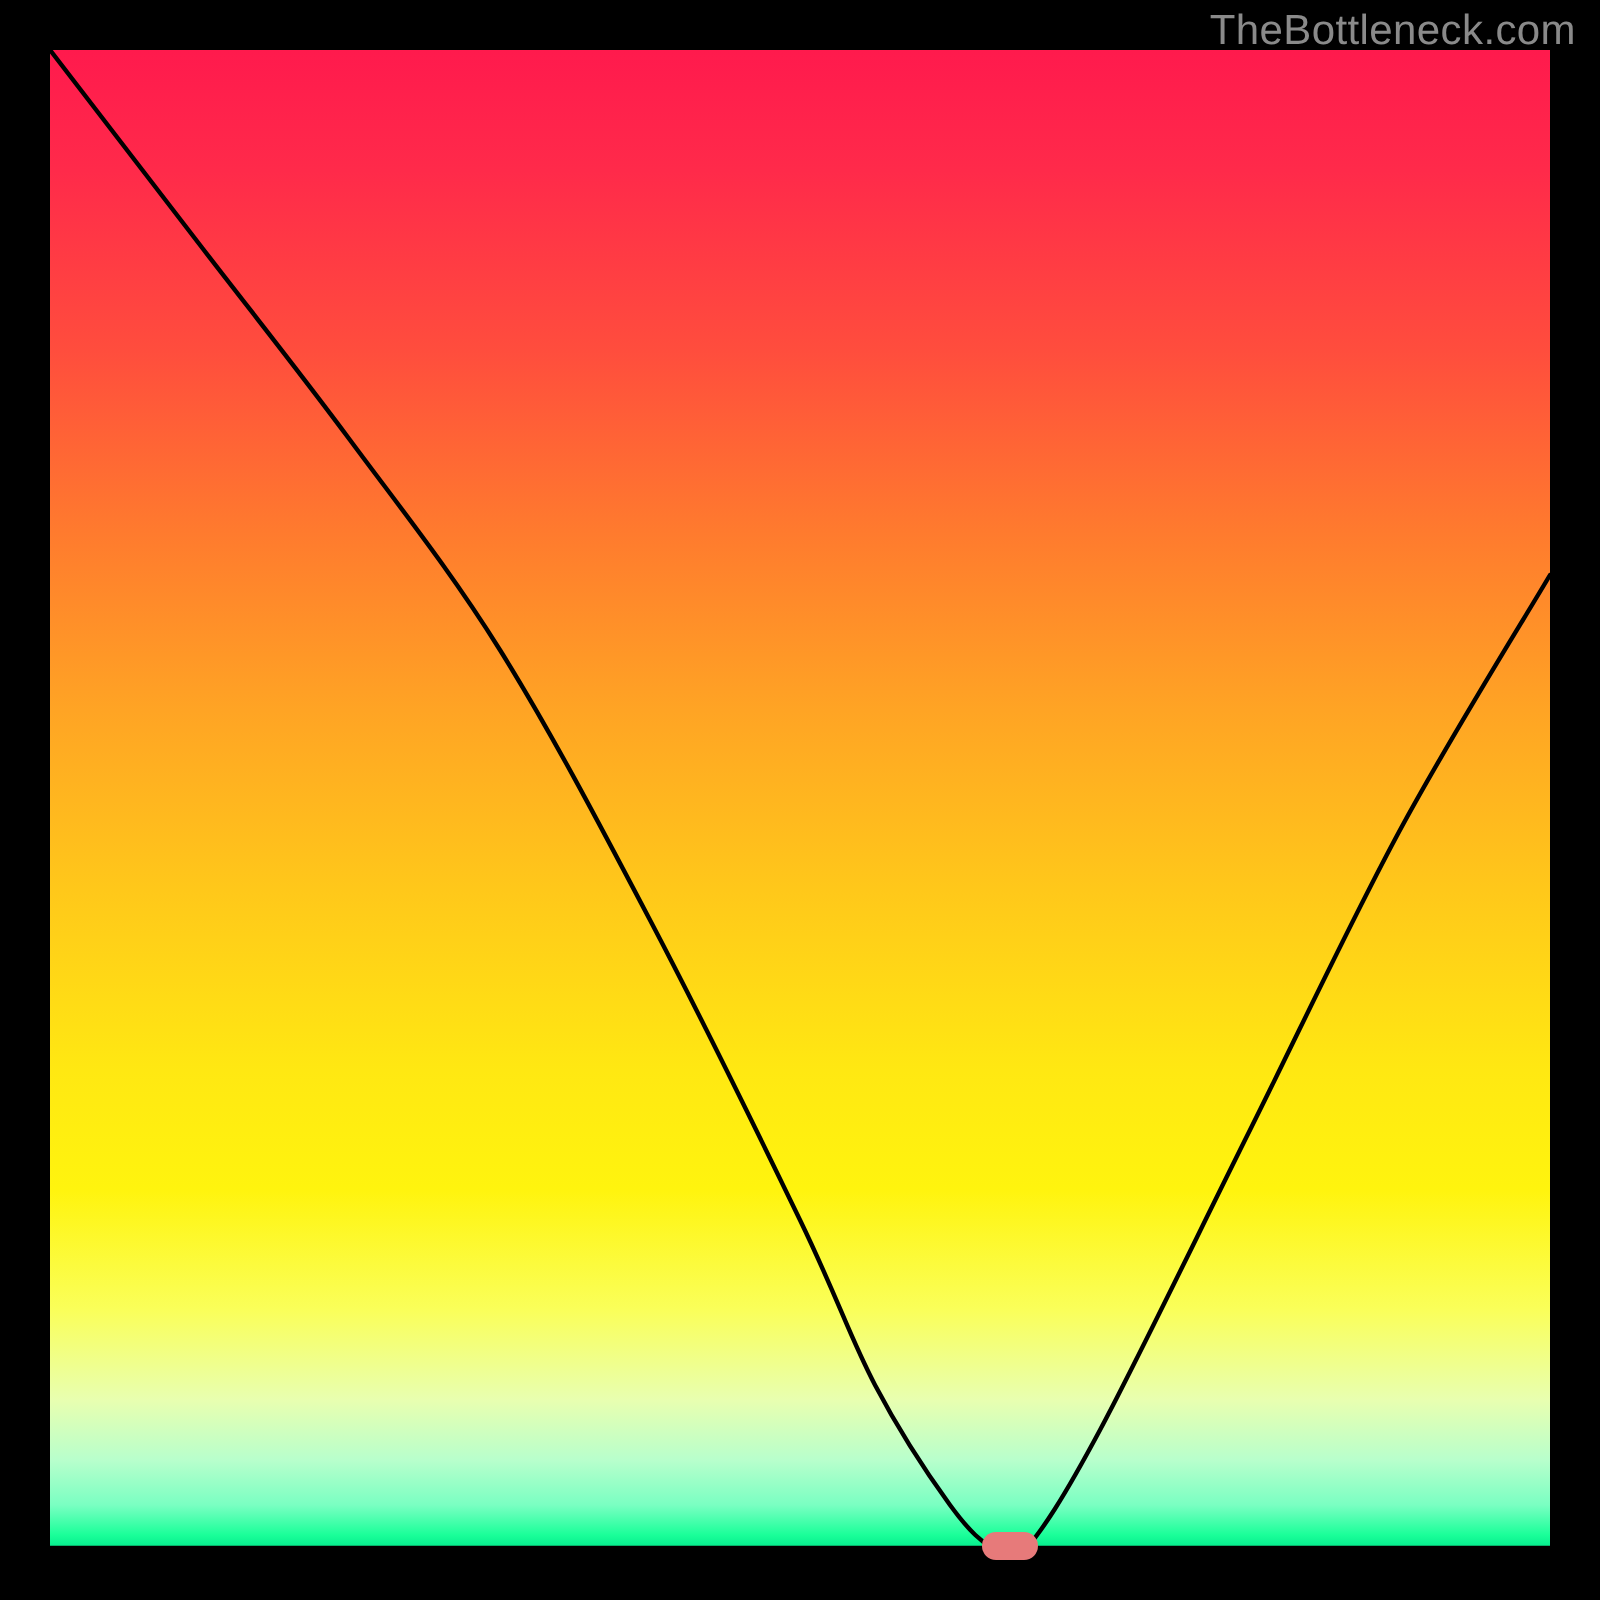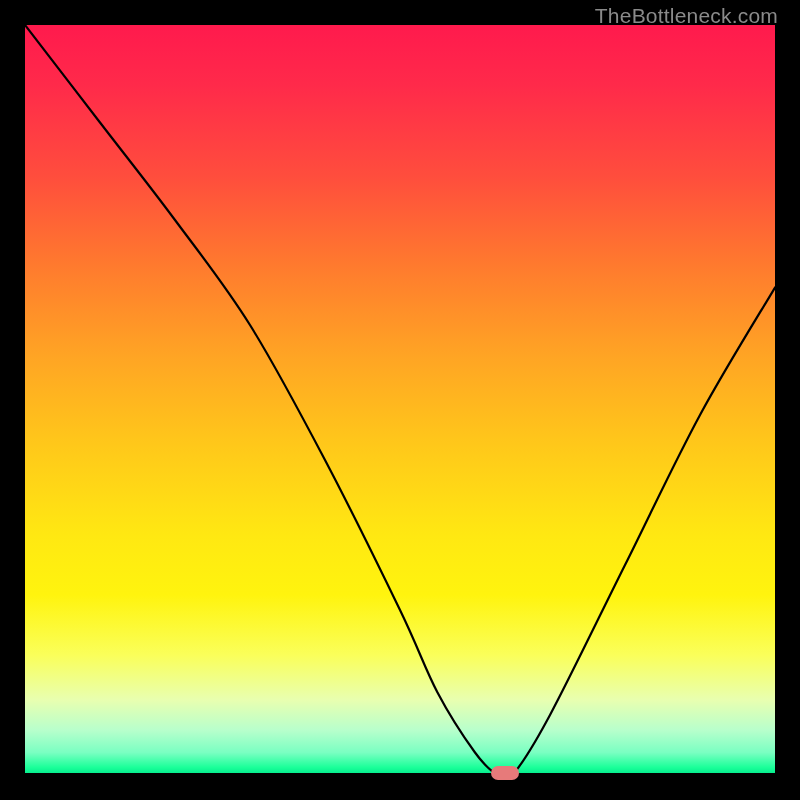--- a/index.html
+++ b/index.html
@@ -29,21 +29,21 @@
       #e8ffb0 90%,
       #b8ffcc 94%,
       #7affc2 97%,
       #1aff99 99%,
       #00e88a 100%
     );
   }
   .watermark {
     position: absolute;
     top: 4px;
-    right: 22px;
+    right: 12px;
     font-family: Arial, Helvetica, sans-serif;
     font-size: 21px;
     color: #8a8a8a;
     font-weight: 500;
     letter-spacing: 0.2px;
   }
   svg.curve {
     position: absolute;
     left: 0;
     top: 0;

